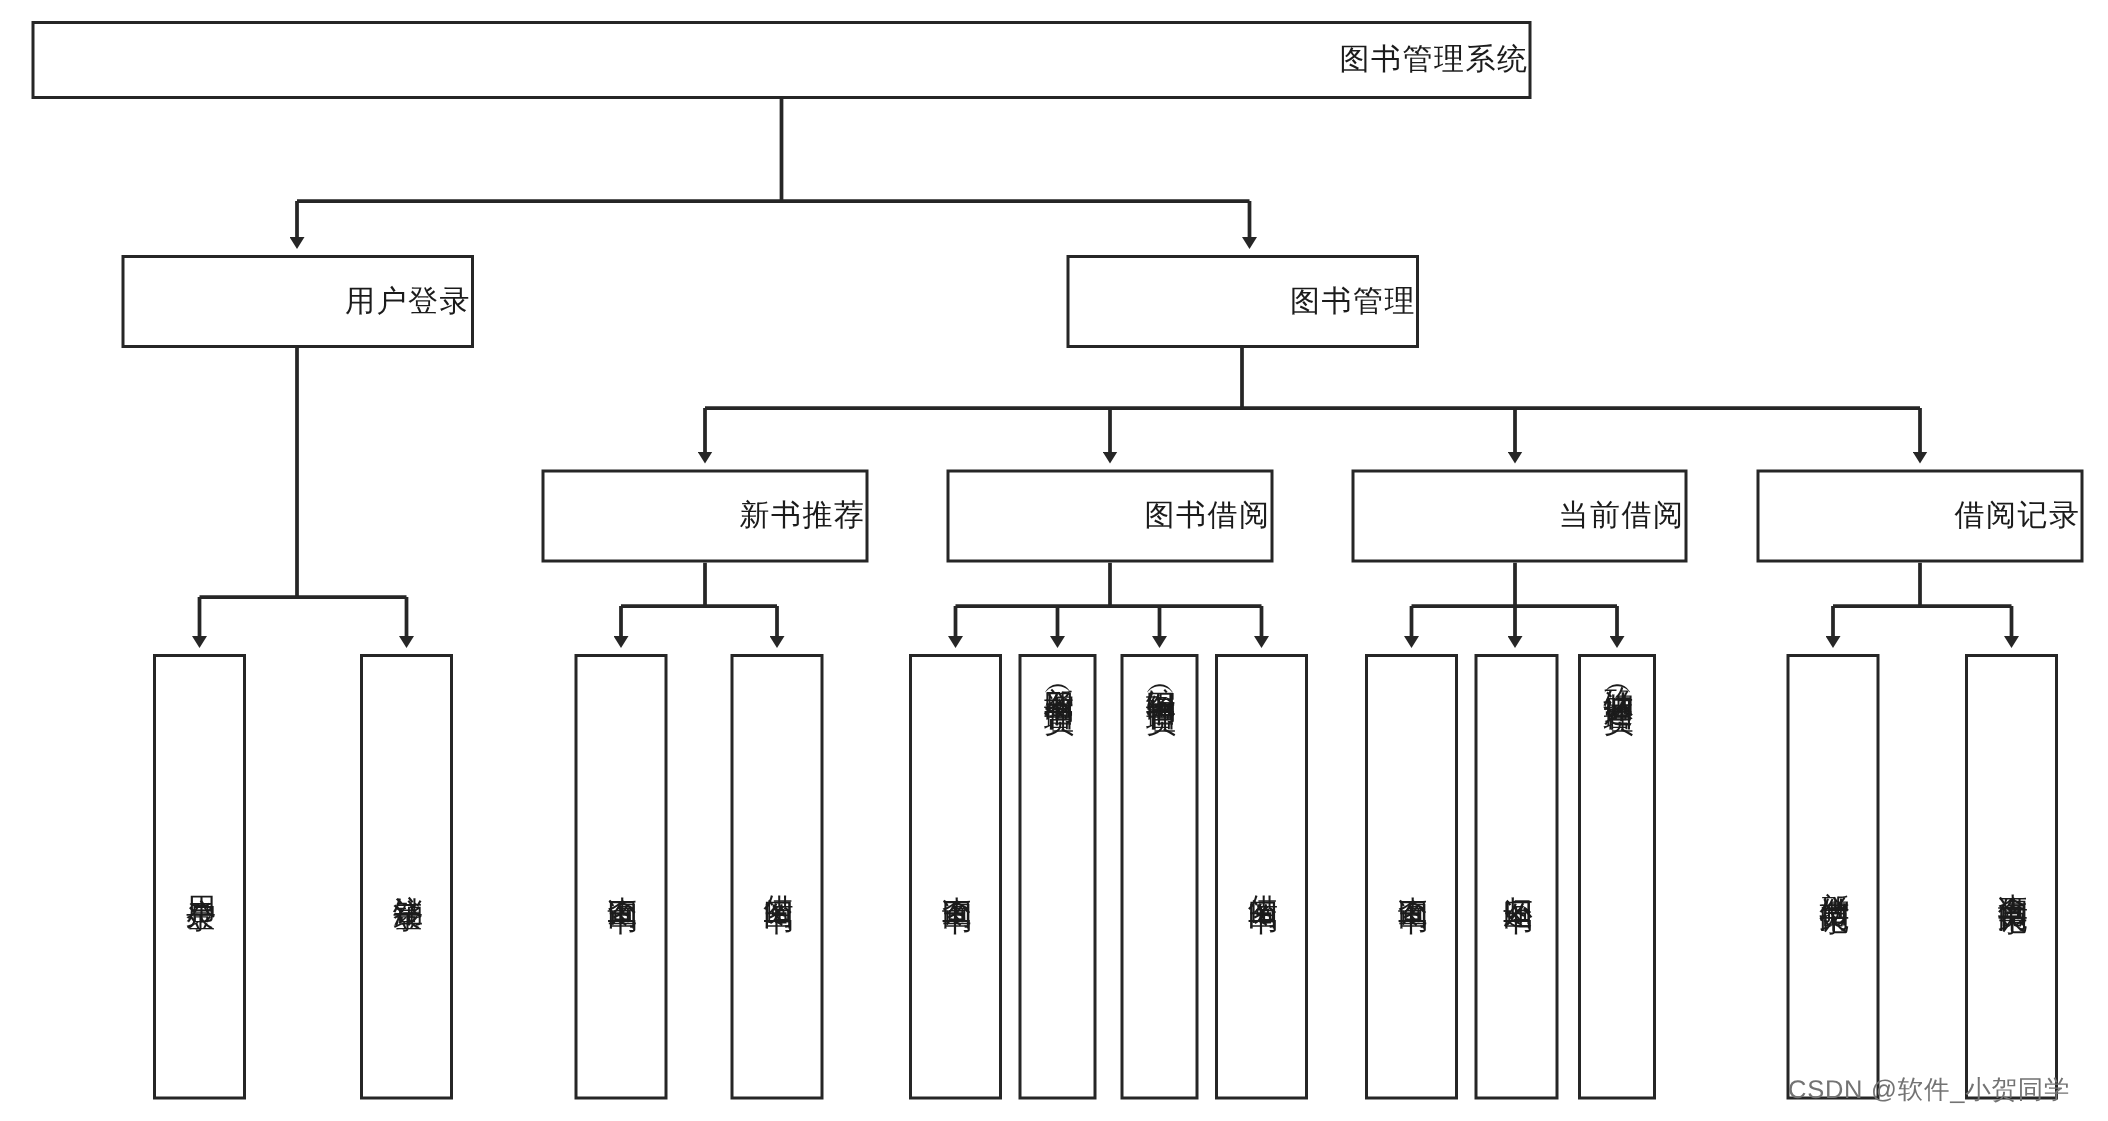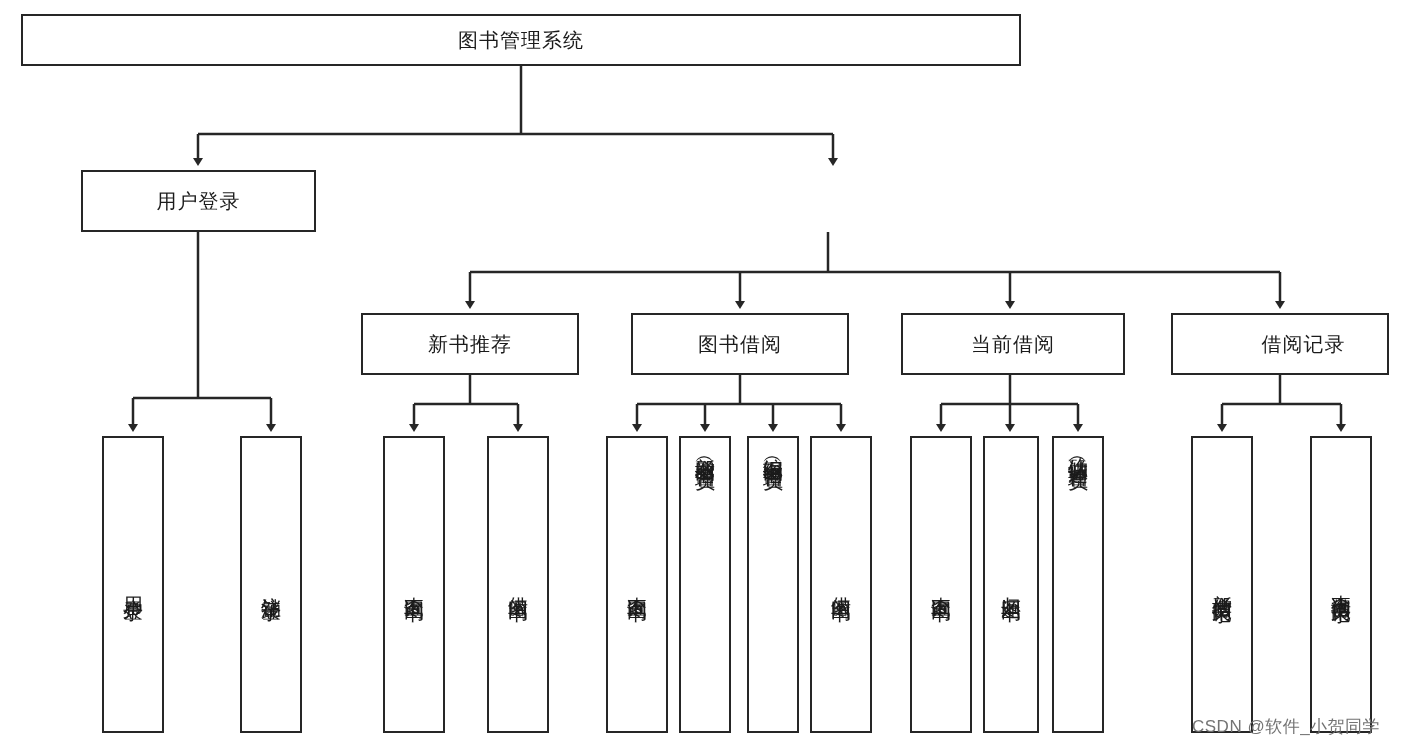--- a/index.html
+++ b/index.html
@@ -33,20 +33,21 @@
     display: flex;
     align-items: center;
     justify-content: center;
     color: #1b1b1b;
     z-index: 2;
   }
   .node-h {
     font-size: 20px;
     line-height: 1.2;
     letter-spacing: 1px;
+    justify-content: flex-end;
   }
   .node-v {
     font-size: 20px;
     line-height: 1.15;
     letter-spacing: 2px;
     writing-mode: vertical-rl;
     text-orientation: upright;
     align-items: center;
     justify-content: center;
     text-align: center;
@@ -124,20 +125,23 @@
     </g>
   </svg>
 
   <div class="node node-h" style="left:21px; top:14px; width:1000px; height:52px;">
     <span>图书管理系统</span>
   </div>
 
   <div class="node node-h" style="left:81px; top:170px; width:235px; height:62px;">
     <span>用户登录</span>
   </div>
+  <div class="node node-h" style="left:711px; top:170px; width:235px; height:62px;">
+    <span>图书管理</span>
+  </div>
 
   <div class="node node-h" style="left:631px; top:313px; width:218px; height:62px;">
     <span>图书借阅</span>
   </div>
   <div class="node node-h" style="left:361px; top:313px; width:218px; height:62px;">
     <span>新书推荐</span>
   </div>
   <div class="node node-h" style="left:901px; top:313px; width:224px; height:62px;">
     <span>当前借阅</span>
   </div>

